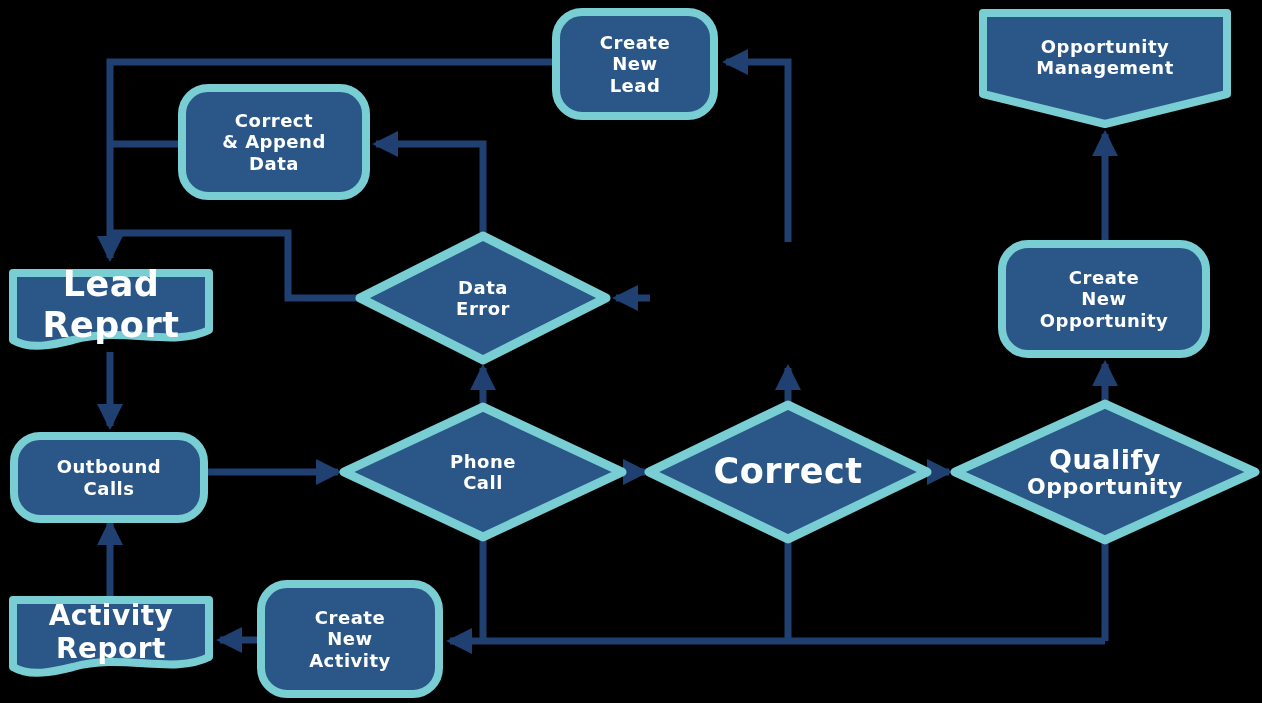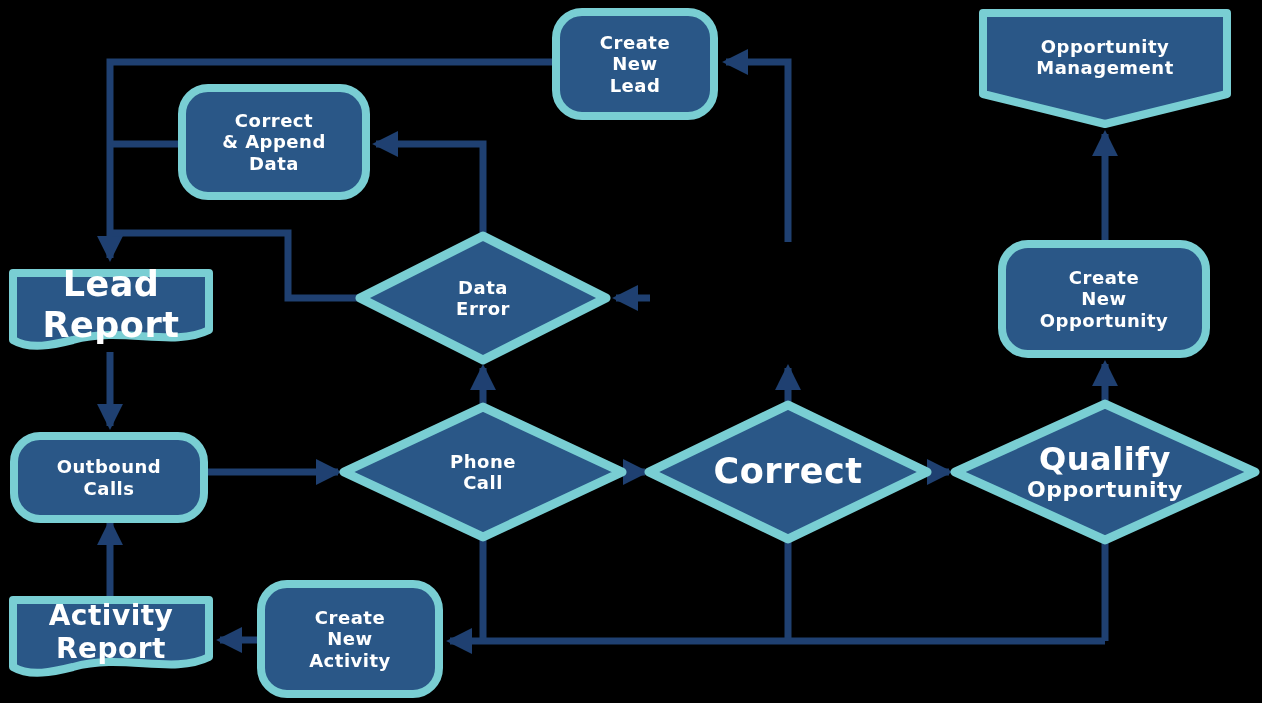--- a/index.html
+++ b/index.html
@@ -20,21 +20,21 @@
   .label{
     color:var(--text,#FFFFFF);font-weight:bold;text-align:center;
     white-space:pre-line;line-height:1.18;letter-spacing:.5px;
     font-size:18px;
   }
   .shape-svg{position:absolute;left:0;top:0;width:100%;height:100%;}
   .overlay-label{position:absolute;left:0;top:0;width:100%;height:100%;display:flex;align-items:center;justify-content:center;flex-direction:column;}
   .fs29{font-size:35px;}
   .doc .overlay-label{height:82%;}
   .pent .overlay-label{height:80%;}
-  .q1{font-size:32px;line-height:1.1;}
+  .q1{font-size:27px;line-height:1.1;}
   .q2{font-size:22px;line-height:1.1;}
 </style>
 </head>
 <body>
 
 <div class="canvas">
 
   <svg class="layer" width="1262" height="703">
     <defs>
       <marker id="arrow" viewBox="0 0 10 10" refX="8.5" refY="5" markerWidth="3.7" markerHeight="3.7" orient="auto-start-reverse" markerUnits="strokeWidth">

